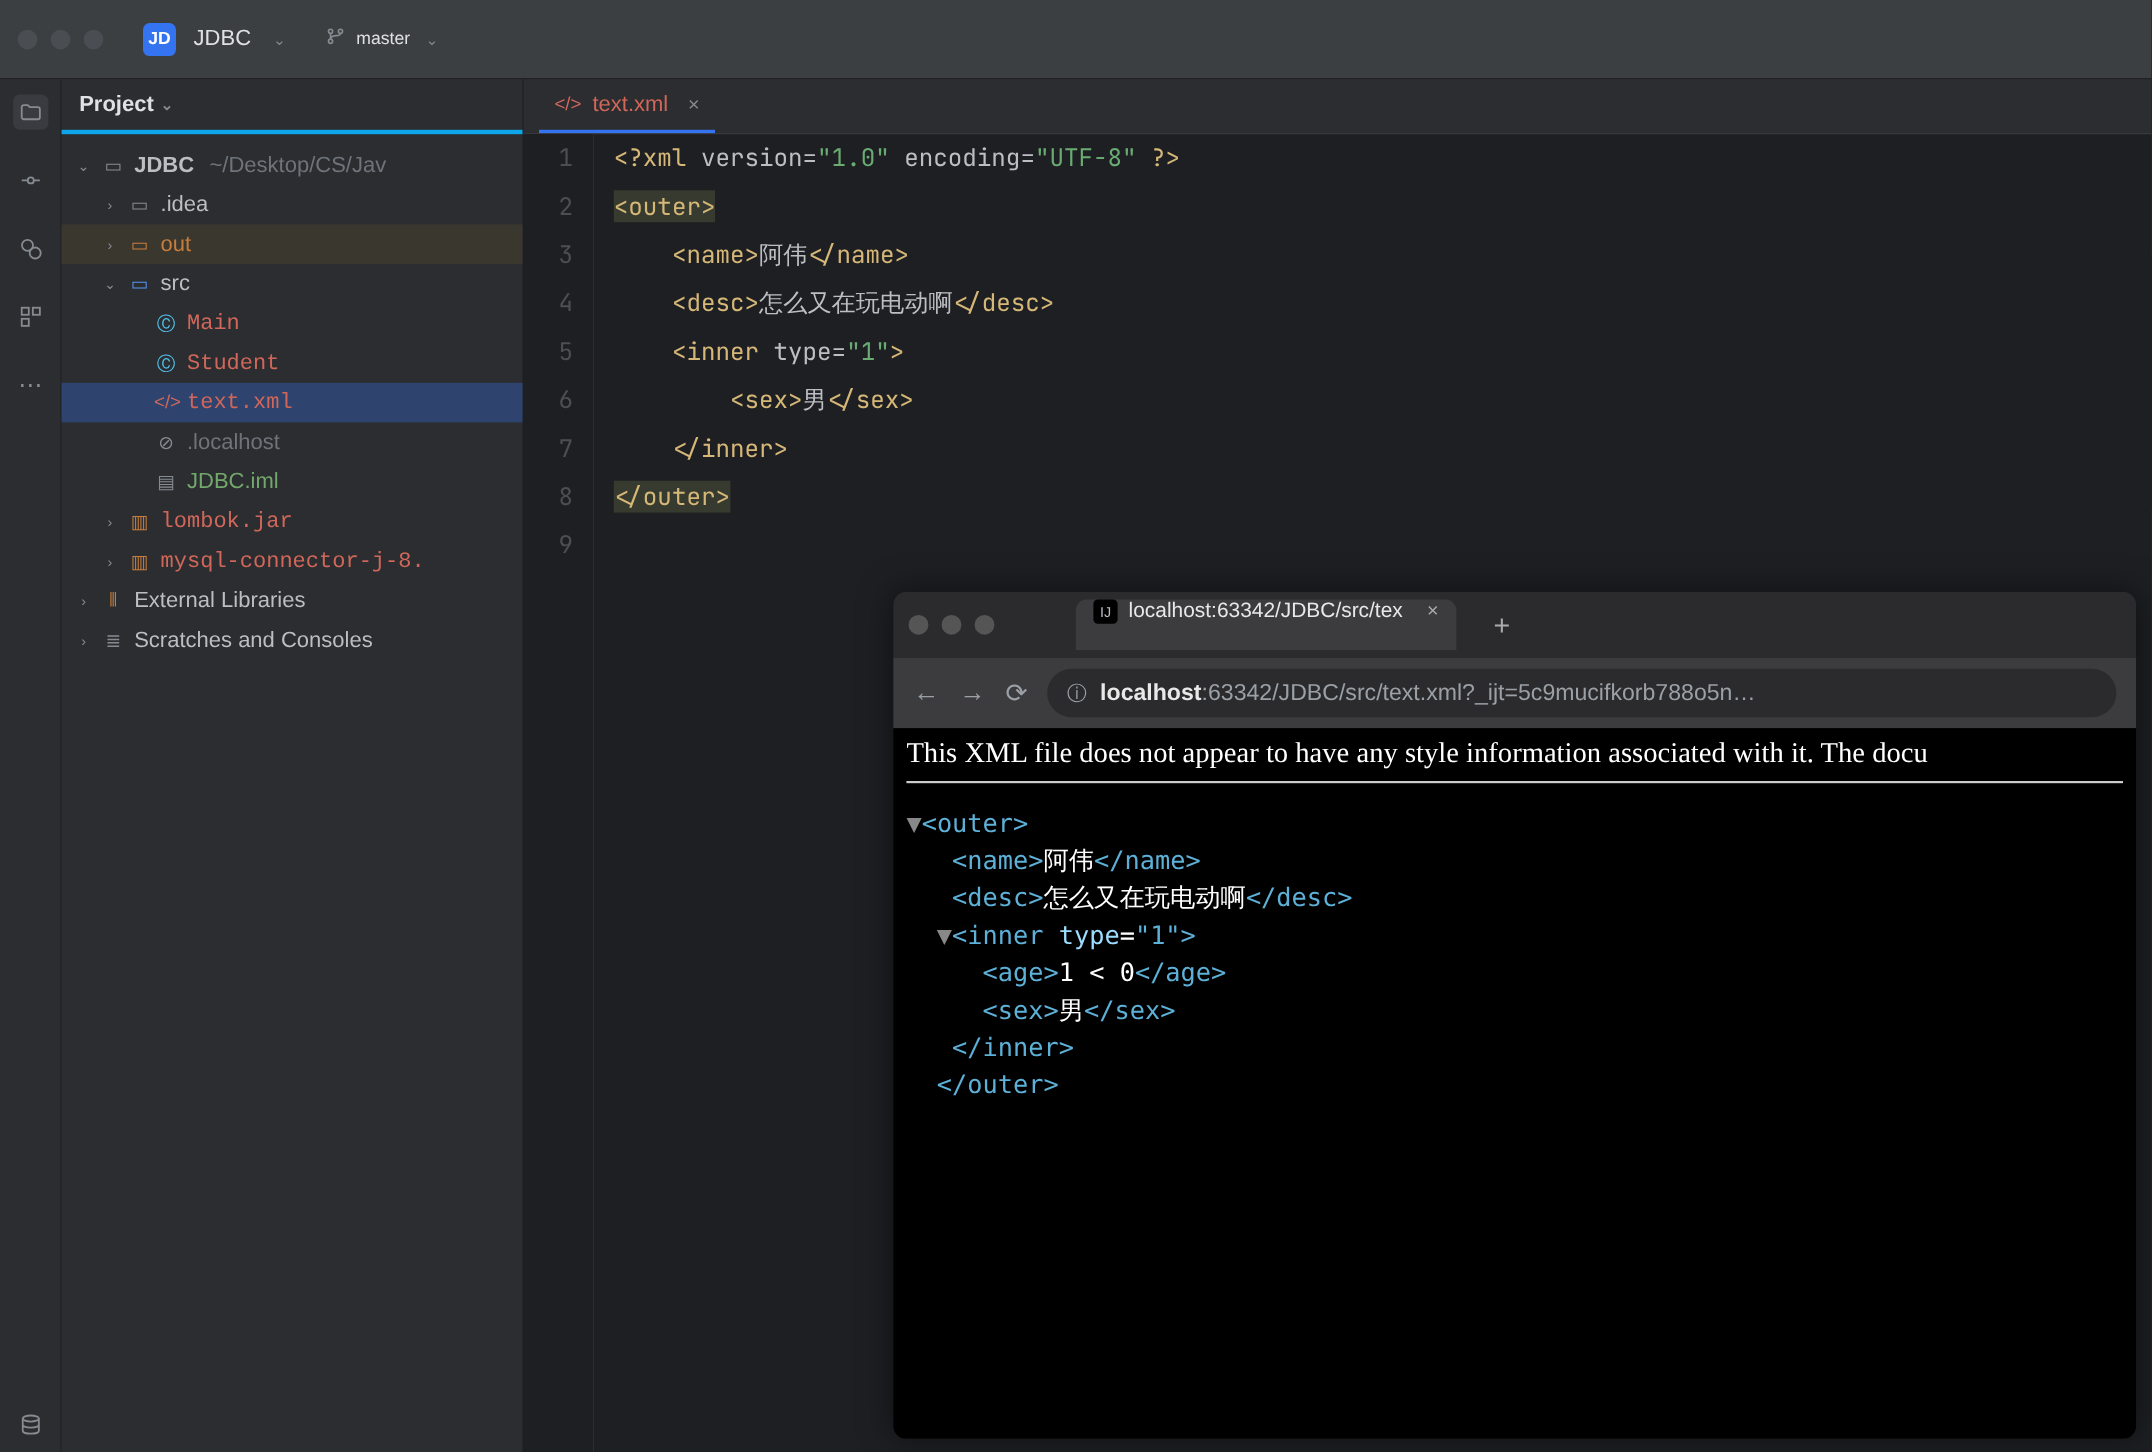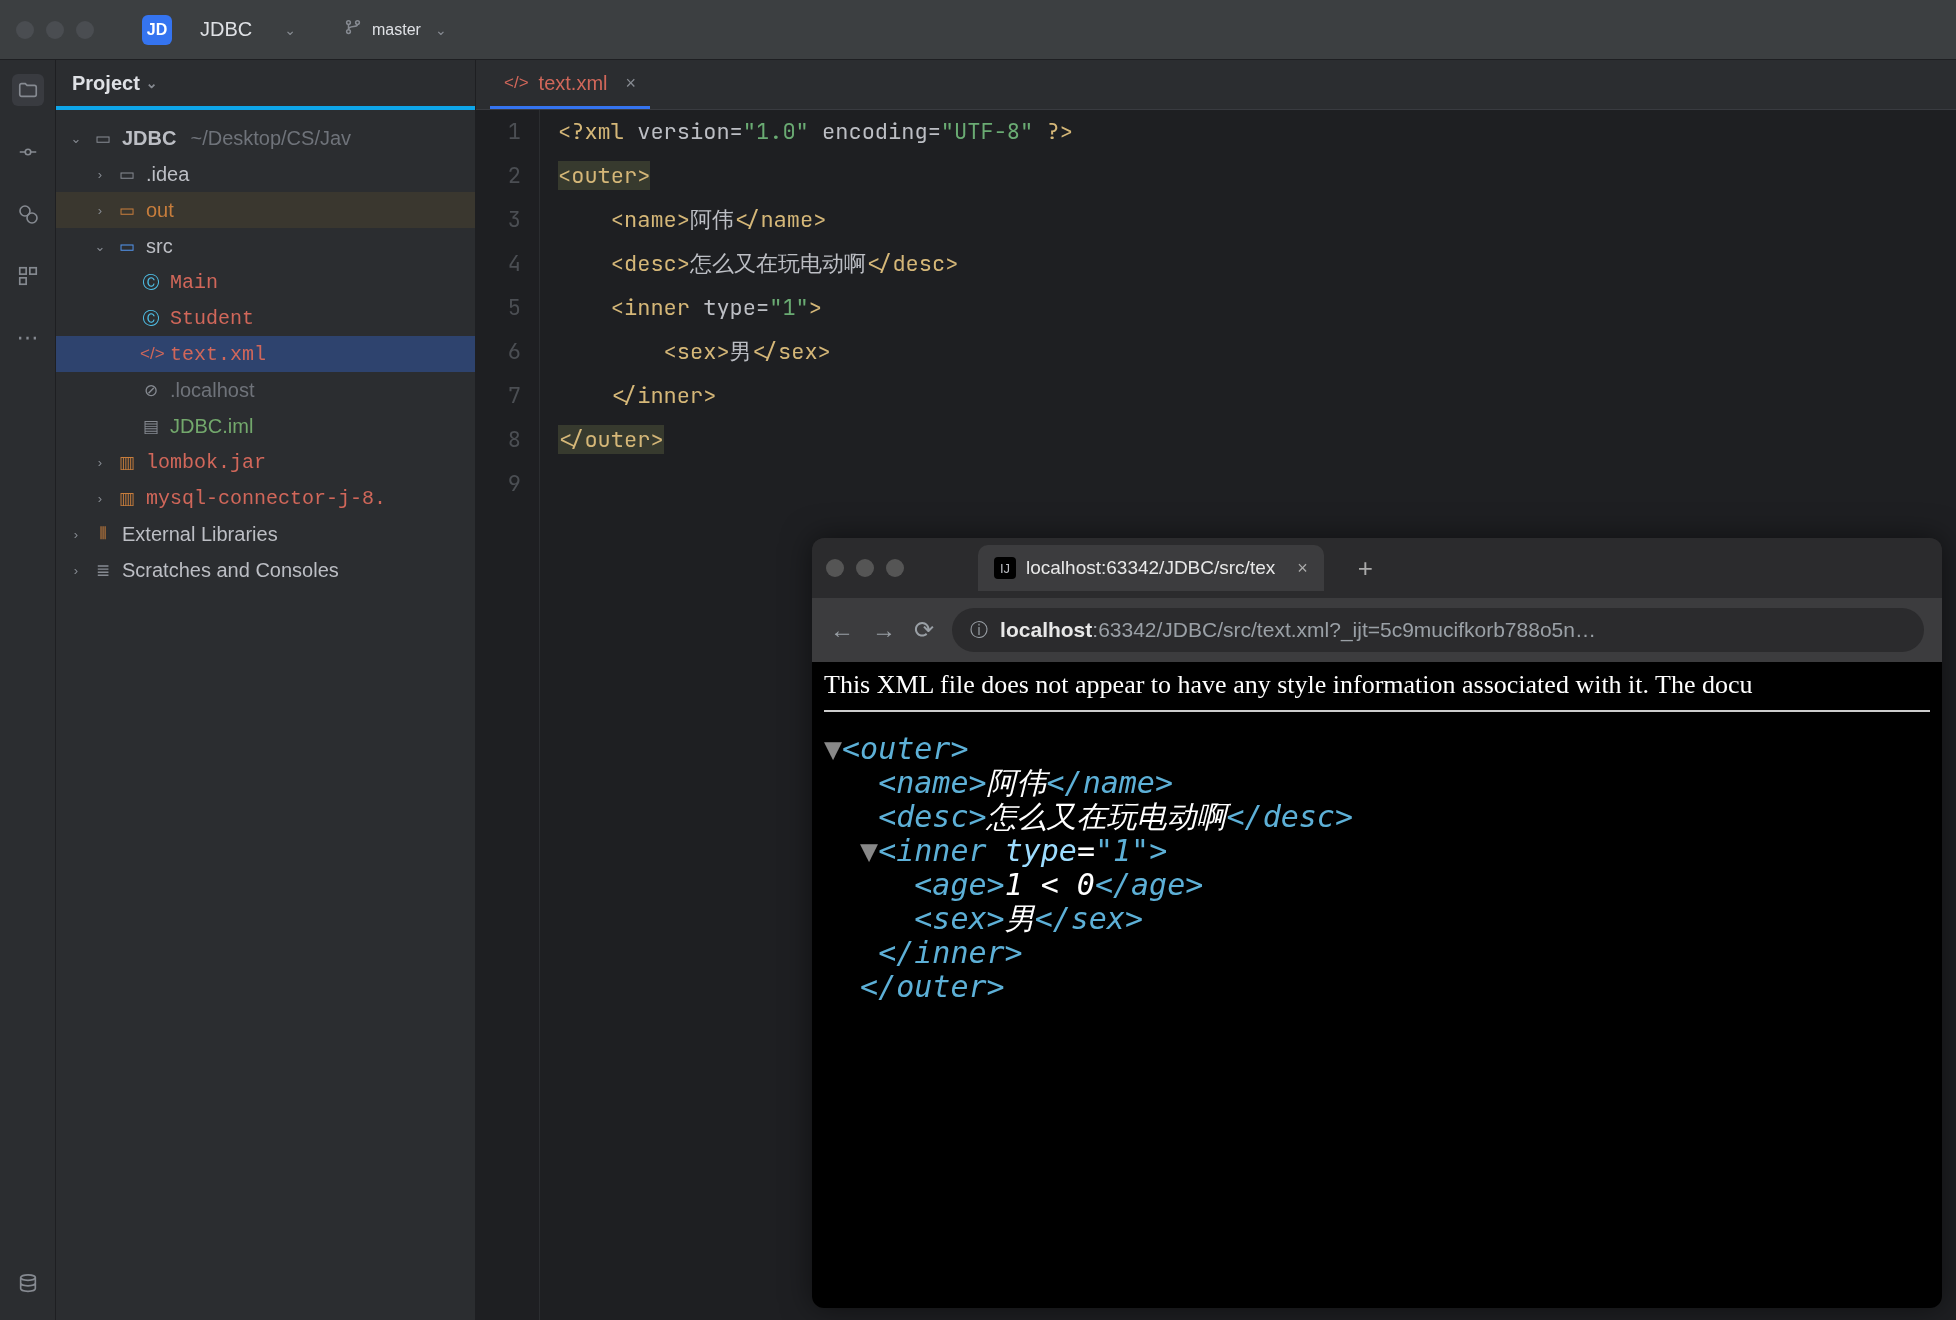--- a/index.html
+++ b/index.html
@@ -8,26 +8,26 @@
   background: #2b2d30;
   color: #bcbec4;
   width: 1956px;
   height: 1320px;
   overflow: hidden;
   position: relative;
 }
 
 
 .title-bar {
-  height: 60px;
+  height: 72px;
   background: #3c3f41;
   display: flex;
   align-items: center;
   padding: 12px 16px;
-  gap: 28px;
+  gap: 16px;
   border-bottom: 1px solid #1e1f22;
 }
 .traffic-lights { display: flex; gap: 12px; margin-right: 20px; }
 .traffic-light {
   width: 18px; height: 18px; border-radius: 50%;
   background: #4a4d51;
 }
 .proj-badge {
   width: 30px; height: 30px; border-radius: 6px;
   background: #3574f0; color: #fff; font-weight: 700;
@@ -158,21 +158,21 @@
   display: flex; flex-direction: column;
 }
 .br-tabs {
   height: 60px; background: #2b2b2d;
   display: flex; align-items: center;
   padding: 0 14px; gap: 14px;
 }
 .br-lights { display: flex; gap: 12px; }
 .br-light { width: 18px; height: 18px; border-radius: 50%; background: #555; }
 .br-tab {
-  display: flex; align-items: center; gap: 10px;
+  display: flex; align-items: flex-start; gap: 10px;
   background: #3c3c3e; height: 46px;
   padding: 0 16px; border-radius: 10px 10px 0 0;
   margin-left: 60px;
 }
 .br-tab-fav {
   width: 22px; height: 22px; background: #000;
   border-radius: 4px; display: flex;
   align-items: center; justify-content: center;
   font-size: 13px;
 }
@@ -203,23 +203,22 @@
 }
 .br-msg {
   font-size: 26px;
   border-bottom: 2px solid #ccc;
   padding-bottom: 10px;
   margin-bottom: 20px;
   white-space: nowrap;
 }
 .br-xml {
   font-family: Menlo, monospace;
-  font-size: 30px;
+  font-size: 23px;
   line-height: 34px;
-  font-style: italic;
 }
 .br-xml .row { white-space: pre; }
 .bx-tag { color: #5db0d7; }
 .bx-attr { color: #9cdcfe; }
 .bx-text { color: #fff; }
 .bx-arrow { color: #888; }
 </style>
 </head>
 <body>
 

